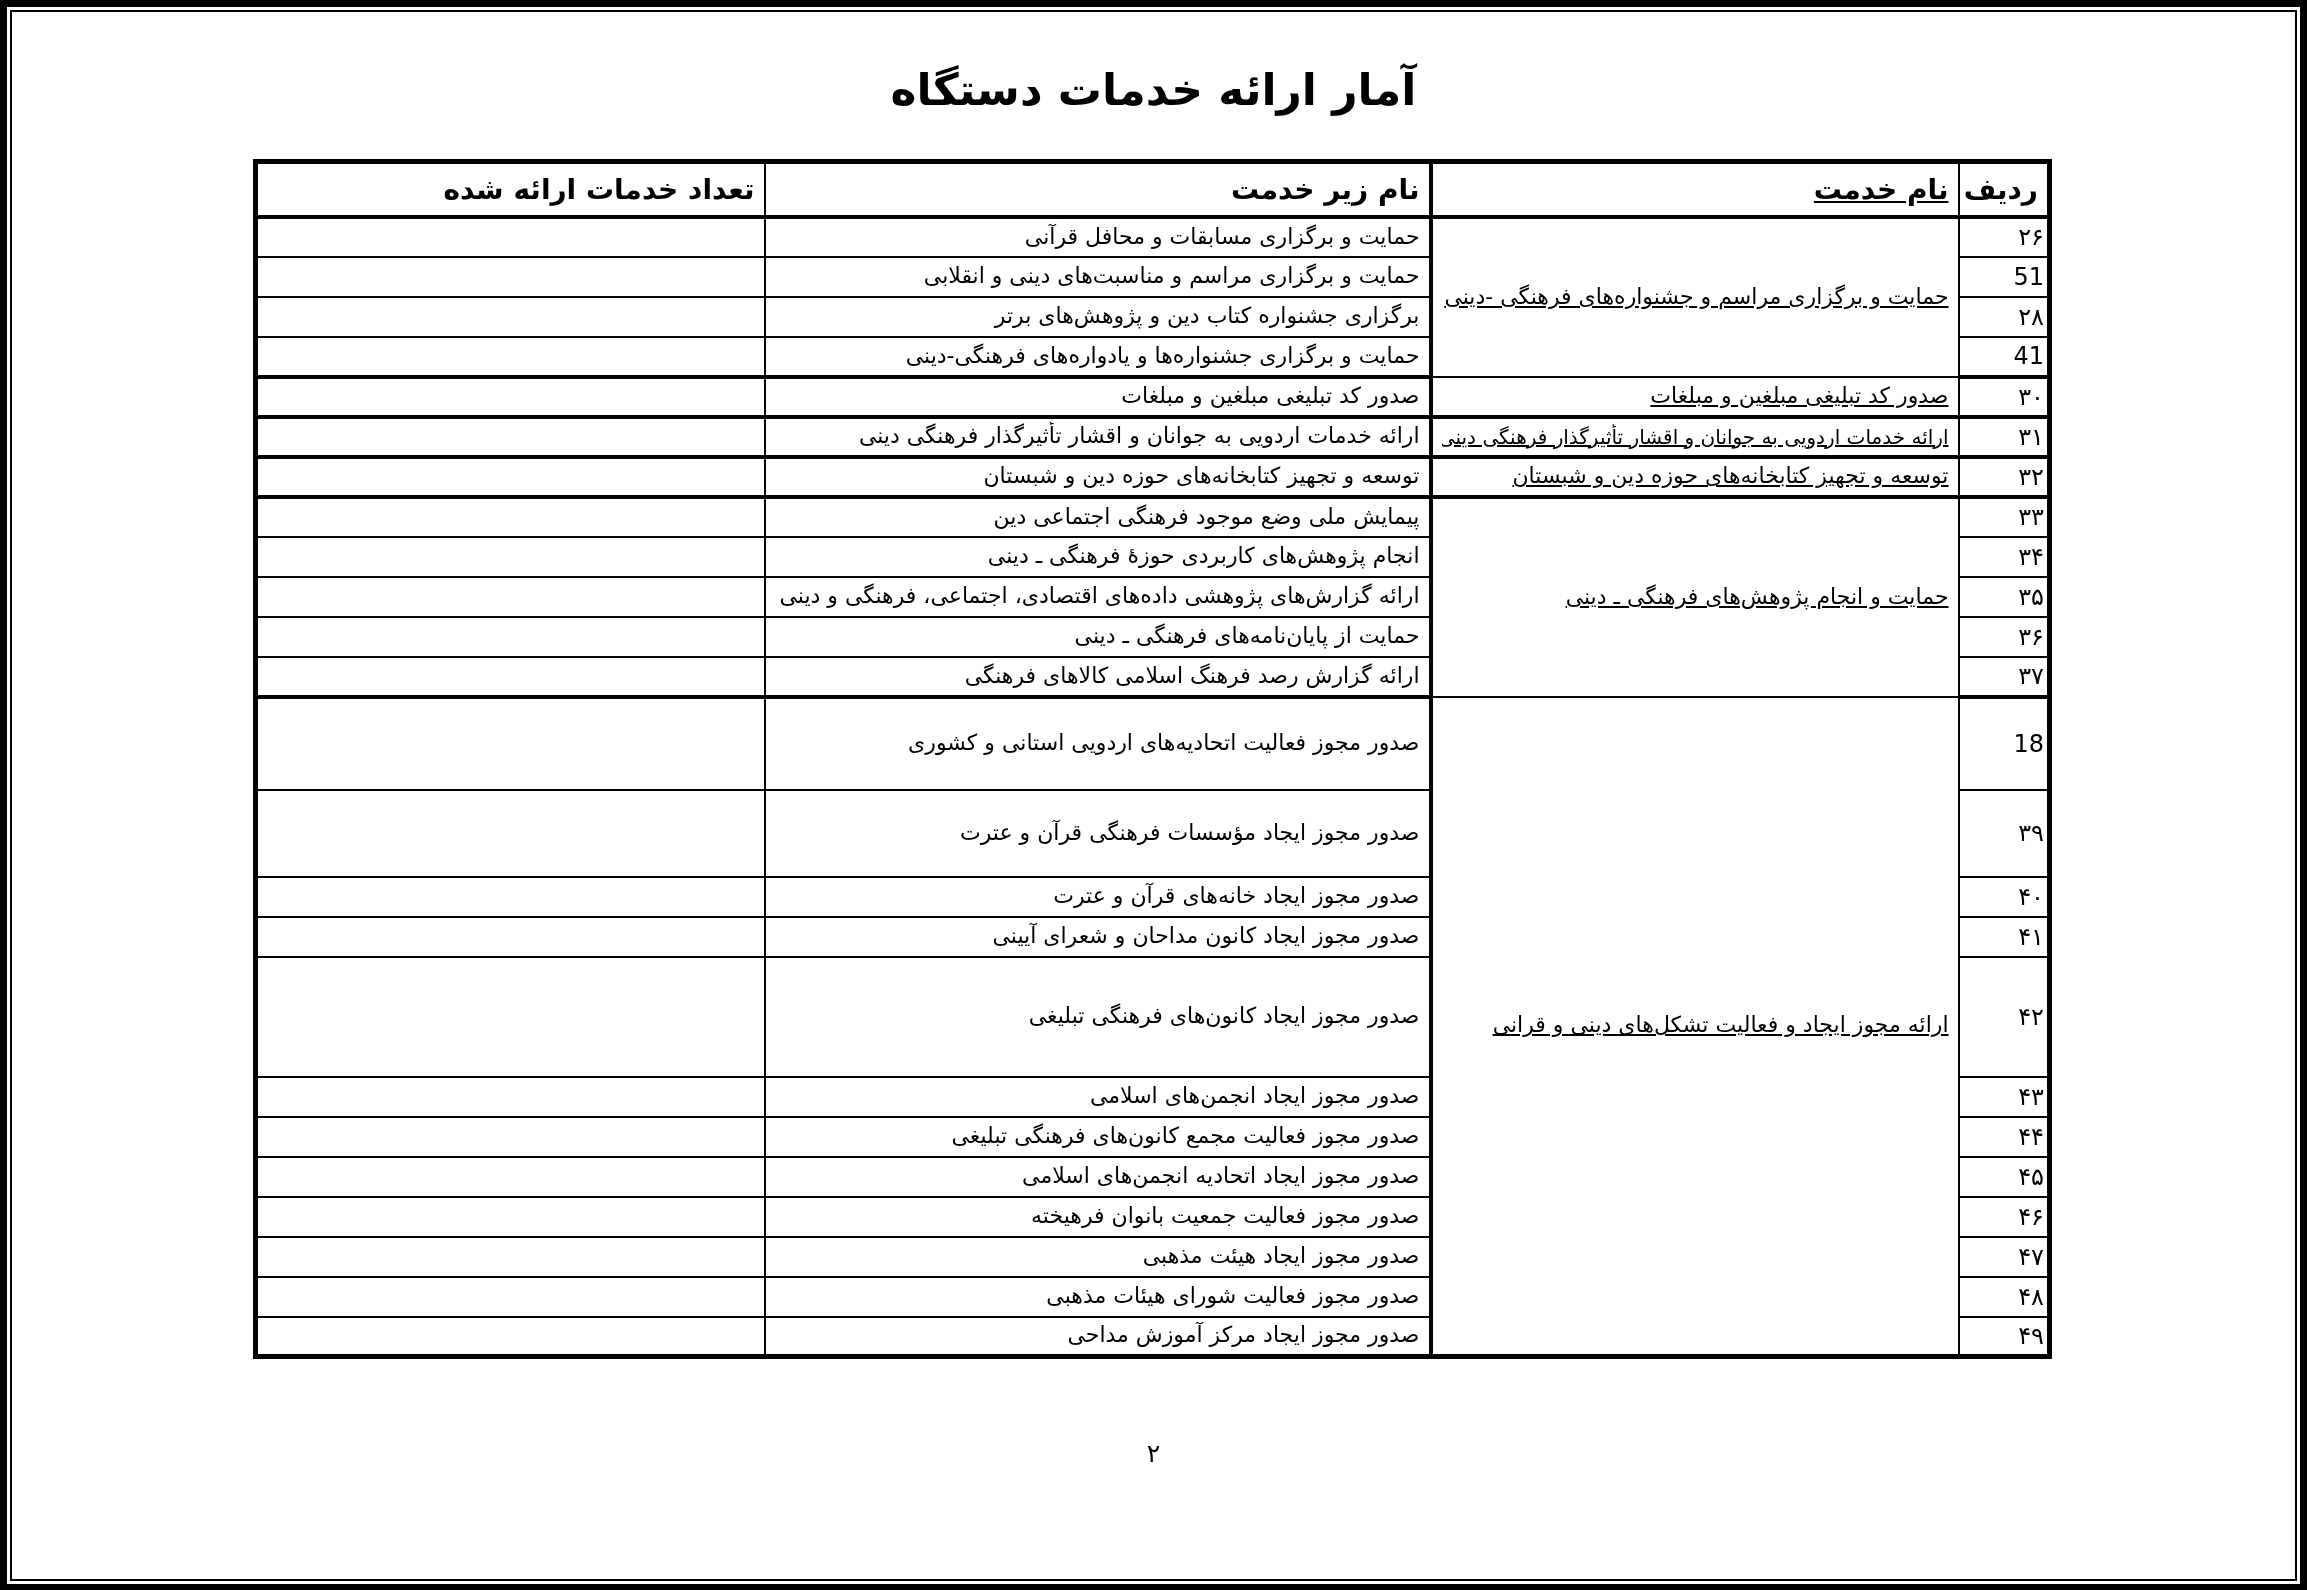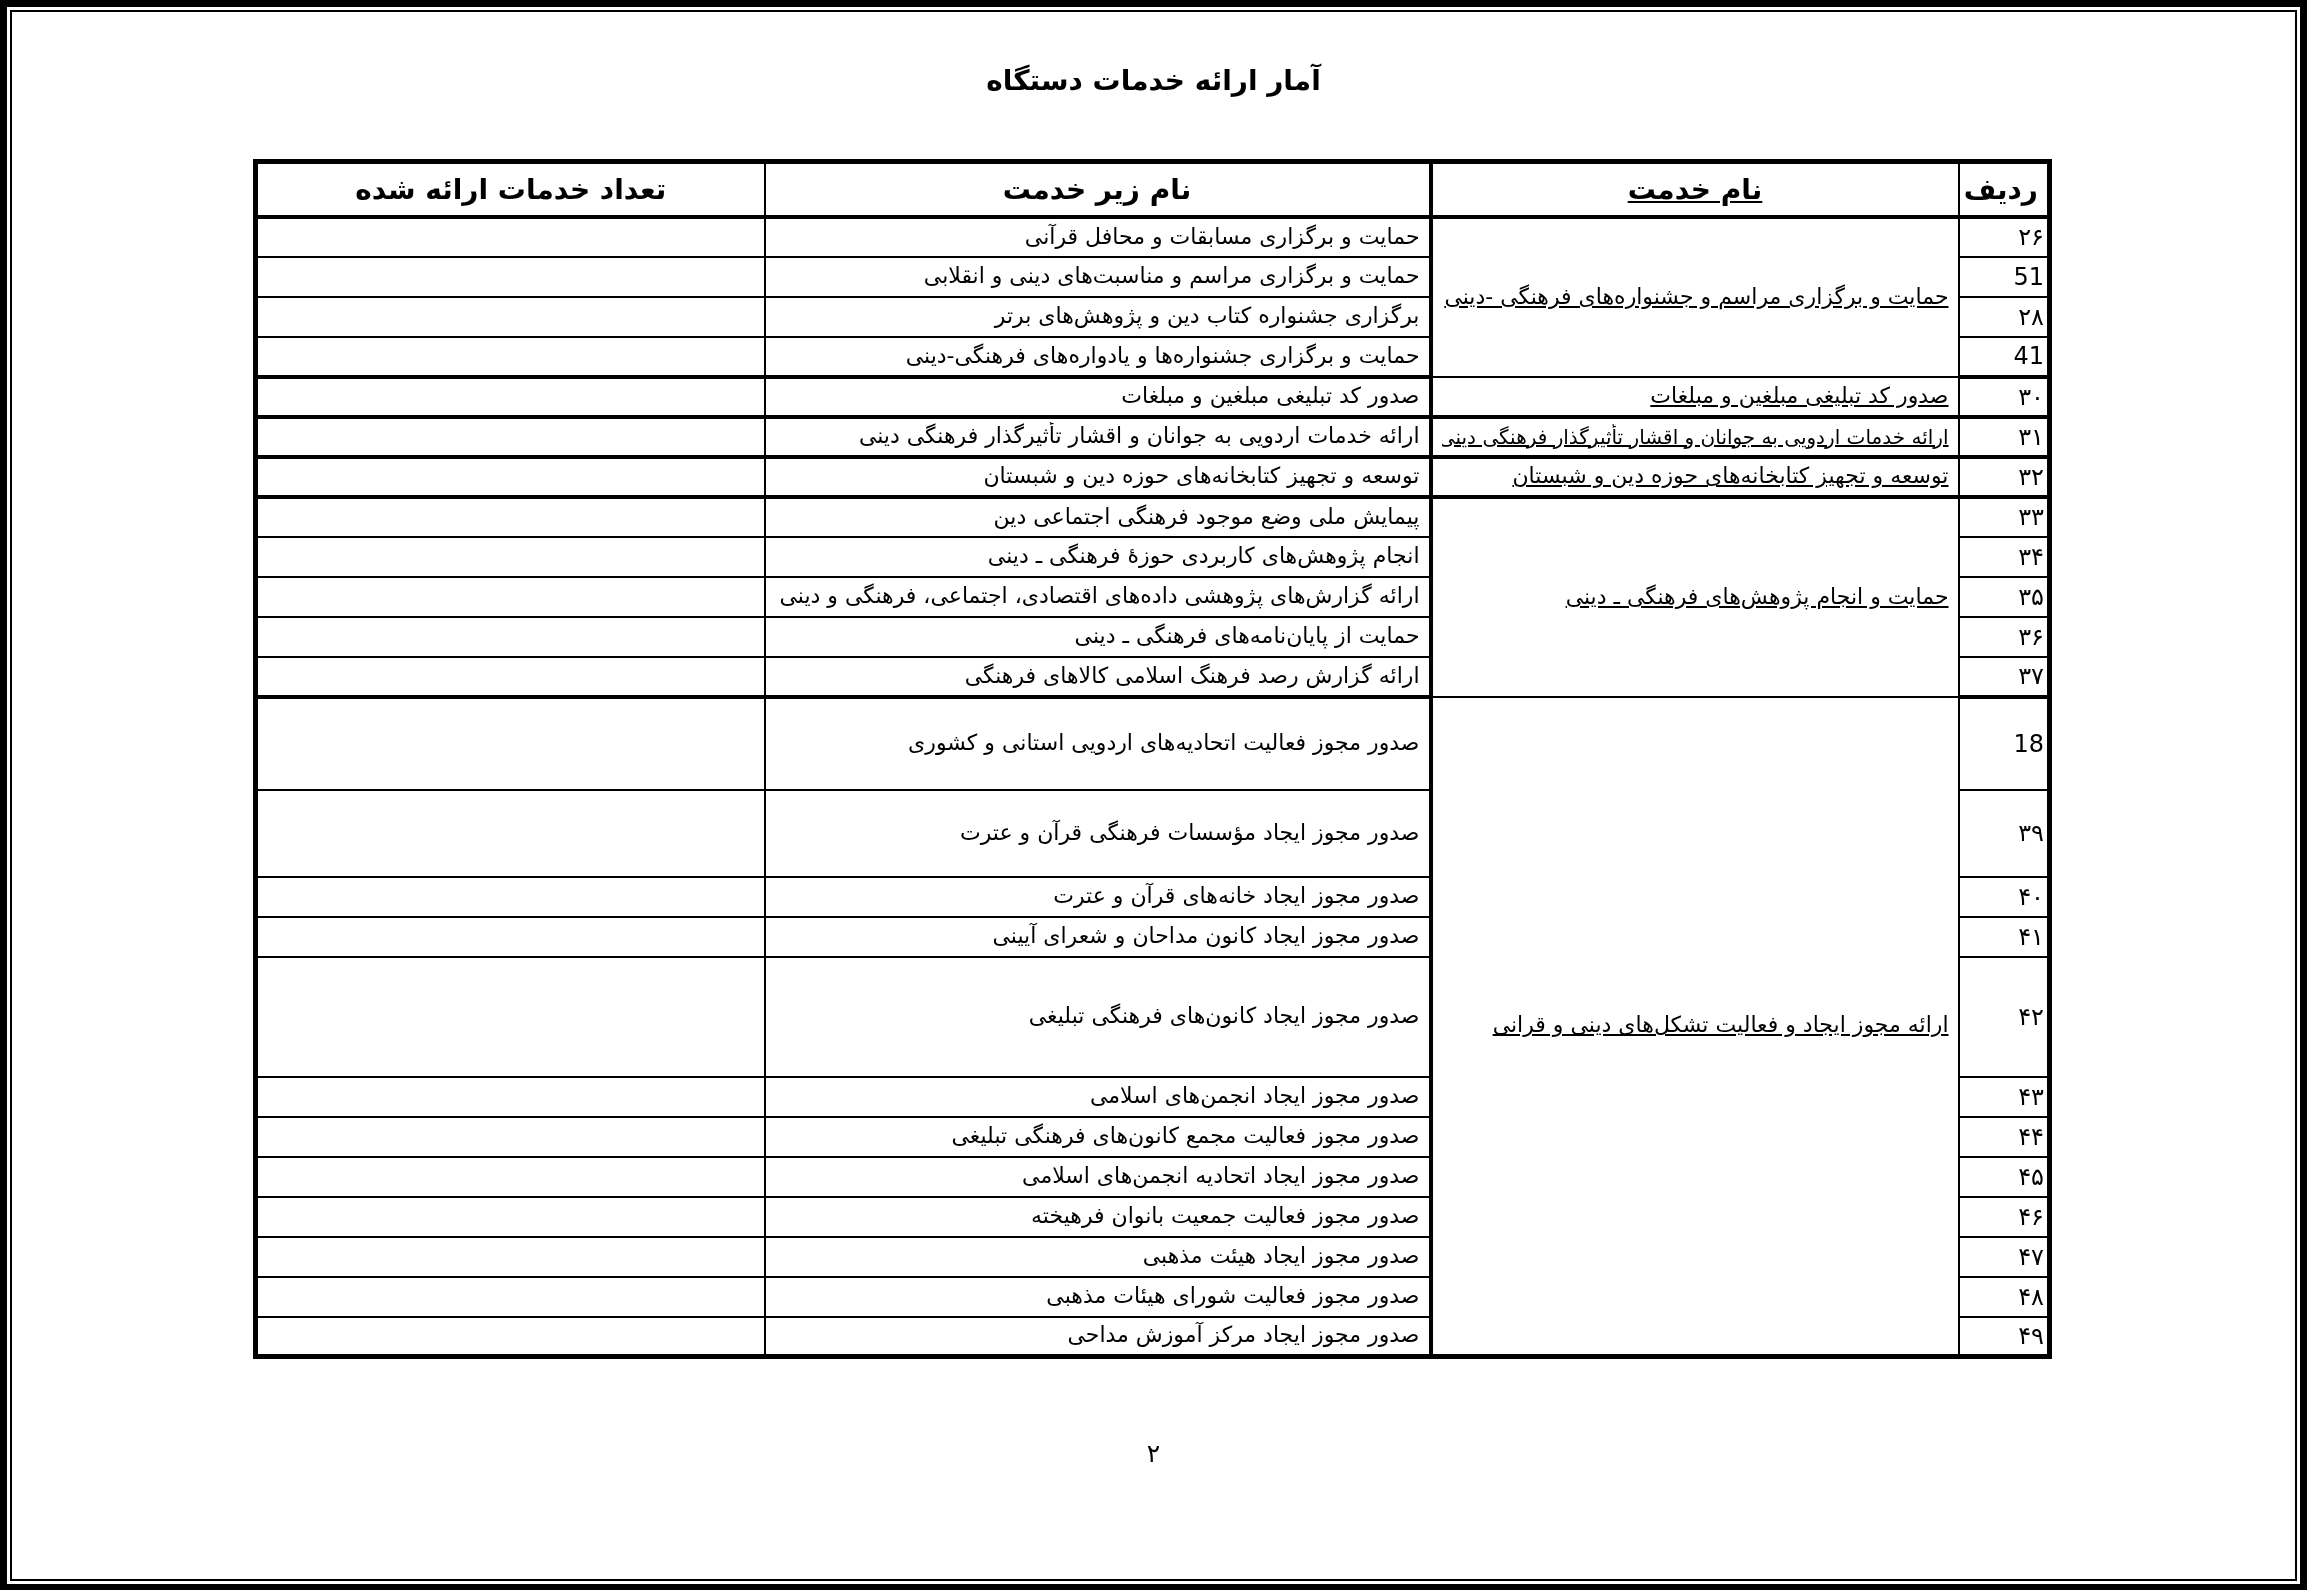--- a/index.html
+++ b/index.html
@@ -10,41 +10,41 @@
     font-family:"DejaVu Sans", sans-serif;
     color:#000;
     direction:rtl;
     overflow:hidden;
   }
   .frame-outer { position:absolute; inset:0; border:7.4px solid #000; box-sizing:border-box; pointer-events:none; }
   .frame-inner { position:absolute; inset:10.4px; border:2.2px solid #000; box-sizing:border-box; pointer-events:none; }
 
   .doc-title {
     position:absolute; top:64px; left:0; width:100%;
-    text-align:center; font-size:28px; font-weight:bold;
+    text-align:center; font-size:44px; font-weight:bold;
     letter-spacing:0;
   }
 
   .tablewrap { position:absolute; top:159px; right:255px; }
 
   table.svc-table {
     border-collapse:collapse;
     table-layout:fixed;
     width:1795px;
     border:5.2px solid #000;
     background:#fff;
   }
   .svc-table th, .svc-table td {
     border:2.2px solid #000;
     vertical-align:middle;
     box-sizing:border-box;
     padding:1.5px 9px;
   }
   .svc-table th {
-    font-size:28px; font-weight:bold; text-align:center;
+    font-size:28px; font-weight:bold; text-align:right;
     height:55px; border-bottom-width:4.4px; border-top-width:5.2px;
   }
   .svc-table td { font-size:22px; }
   td.no { text-align:right; font-size:24px; padding:1.5px 3px; }
   td.svc, td.sub { }
   td.sub, th.col-sub { border-right-width:4.4px; }
   td.svc, th.col-svc { border-left-width:4.4px;text-decoration:underline; }
   td.cnt { }
   tr.gend td { border-bottom-width:4.4px; }
   .cell { display:block; overflow:hidden; white-space:nowrap; line-height:1.3; }

